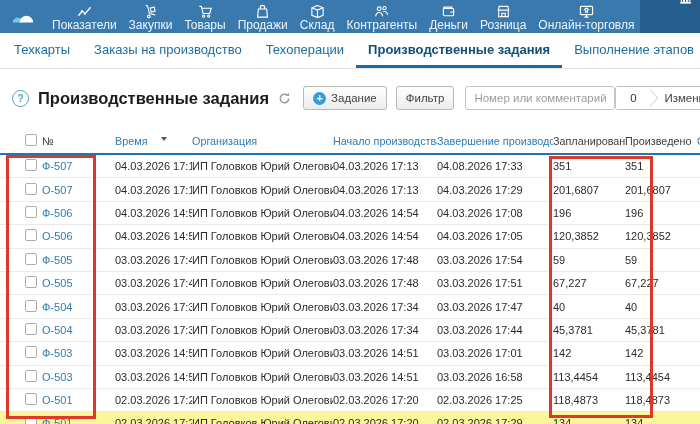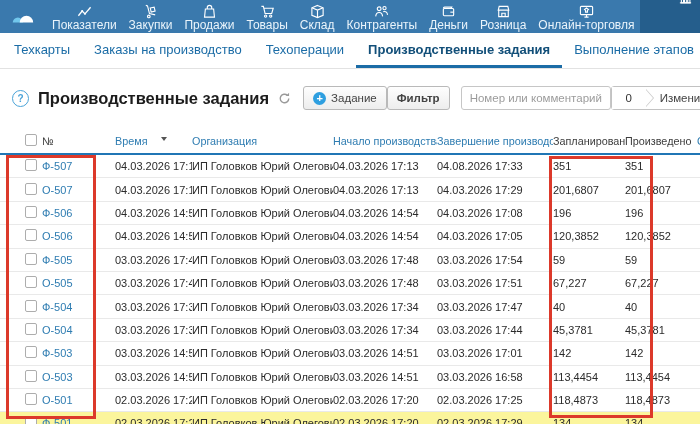--- a/index.html
+++ b/index.html
@@ -26,21 +26,21 @@
   
   .toolbar{margin-top:14px;height:30px;display:flex;align-items:center;padding:0 2px 0 12px;}
   .help-ic{width:15px;height:15px;border:1px solid #4aa3d8;border-radius:50%;color:#4aa3d8;
            font-size:10px;font-weight:bold;display:flex;align-items:center;justify-content:center;
            cursor:pointer;flex:0 0 auto;}
   .page-title{font-size:16.5px;font-weight:bold;color:#1c1c1c;margin:0 9px;white-space:nowrap;}
   .refresh{cursor:pointer;margin-right:12px;display:flex;}
   .btn{height:24px;box-sizing:border-box;border:1px solid #b9b9b9;border-radius:3px;
        background:linear-gradient(#fefefe,#ededed);display:flex;align-items:center;
        padding:0 9px;font-size:11.5px;color:#444;cursor:pointer;white-space:nowrap;flex:0 0 auto;}
-  .btn + .btn{font-weight:bold;}
+  .btn + .btn{margin-left:9px;}
   .plus-ic{width:13px;height:13px;border-radius:50%;background:#2e9fe0;color:#fff;font-size:11px;
            line-height:12px;text-align:center;font-weight:bold;margin-right:5px;}
   .search{height:24px;box-sizing:border-box;width:150px;border:1px solid #c6c6c6;border-radius:3px;
           margin-left:11px;padding:8px 8px;font-size:11.5px;color:#333;outline:none;
           font-family:"Liberation Sans",sans-serif;}
   .search::placeholder{color:#9c9c9c;}
   .tb-spacer{flex:1;}
   .sel-group{height:24px;box-sizing:border-box;border:1px solid #c2c2c2;border-radius:3px;
              display:flex;align-items:stretch;background:#fff;margin-right:2px;flex:0 0 auto;}
   .sel-count{width:34px;display:flex;align-items:center;justify-content:center;font-size:11.5px;
@@ -106,35 +106,35 @@
               <path d="M3 1.5l1.8.5 2.1 8.2 6.1 1.4"></path>
               <circle cx="6.2" cy="13.2" r="1.4"></circle>
               <path d="M7.7 4.3l4.2-1 1 4.2-4.2 1z"></path>
             </svg>
           </span>
           <span class="nav-label">Закупки</span>
         </div>
         <div class="nav-item">
           <span class="nav-ico">
             <svg viewBox="0 0 16 16" fill="none" stroke="#fff" stroke-width="1.2">
-              <path d="M3.6 5.3h8.8l.9 8.7H2.7z"></path>
-              <path d="M5.6 5.3V3.9a2.4 2.4 0 0 1 4.8 0v1.4"></path>
-            </svg>
-          </span>
-          <span class="nav-label">Продажи</span>
-        </div>
-        <div class="nav-item">
-          <span class="nav-ico">
-            <svg viewBox="0 0 16 16" fill="none" stroke="#fff" stroke-width="1.2">
               <path d="M1.5 2.5h2.1l1.8 7.6h7.1l1.6-5.6H4.1"></path>
               <circle cx="6" cy="12.9" r="1.2"></circle>
               <circle cx="11.4" cy="12.9" r="1.2"></circle>
             </svg>
           </span>
           <span class="nav-label">Товары</span>
+        </div>
+        <div class="nav-item">
+          <span class="nav-ico">
+            <svg viewBox="0 0 16 16" fill="none" stroke="#fff" stroke-width="1.2">
+              <path d="M3.6 5.3h8.8l.9 8.7H2.7z"></path>
+              <path d="M5.6 5.3V3.9a2.4 2.4 0 0 1 4.8 0v1.4"></path>
+            </svg>
+          </span>
+          <span class="nav-label">Продажи</span>
         </div>
         <div class="nav-item">
           <span class="nav-ico">
             <svg viewBox="0 0 16 16" fill="none" stroke="#fff" stroke-width="1.2">
               <path d="M8 1.5 14 4v8l-6 2.5L2 12V4z"></path>
               <path d="M2 4l6 2.5L14 4M8 6.5V14"></path>
             </svg>
           </span>
           <span class="nav-label">Склад</span>
         </div>

